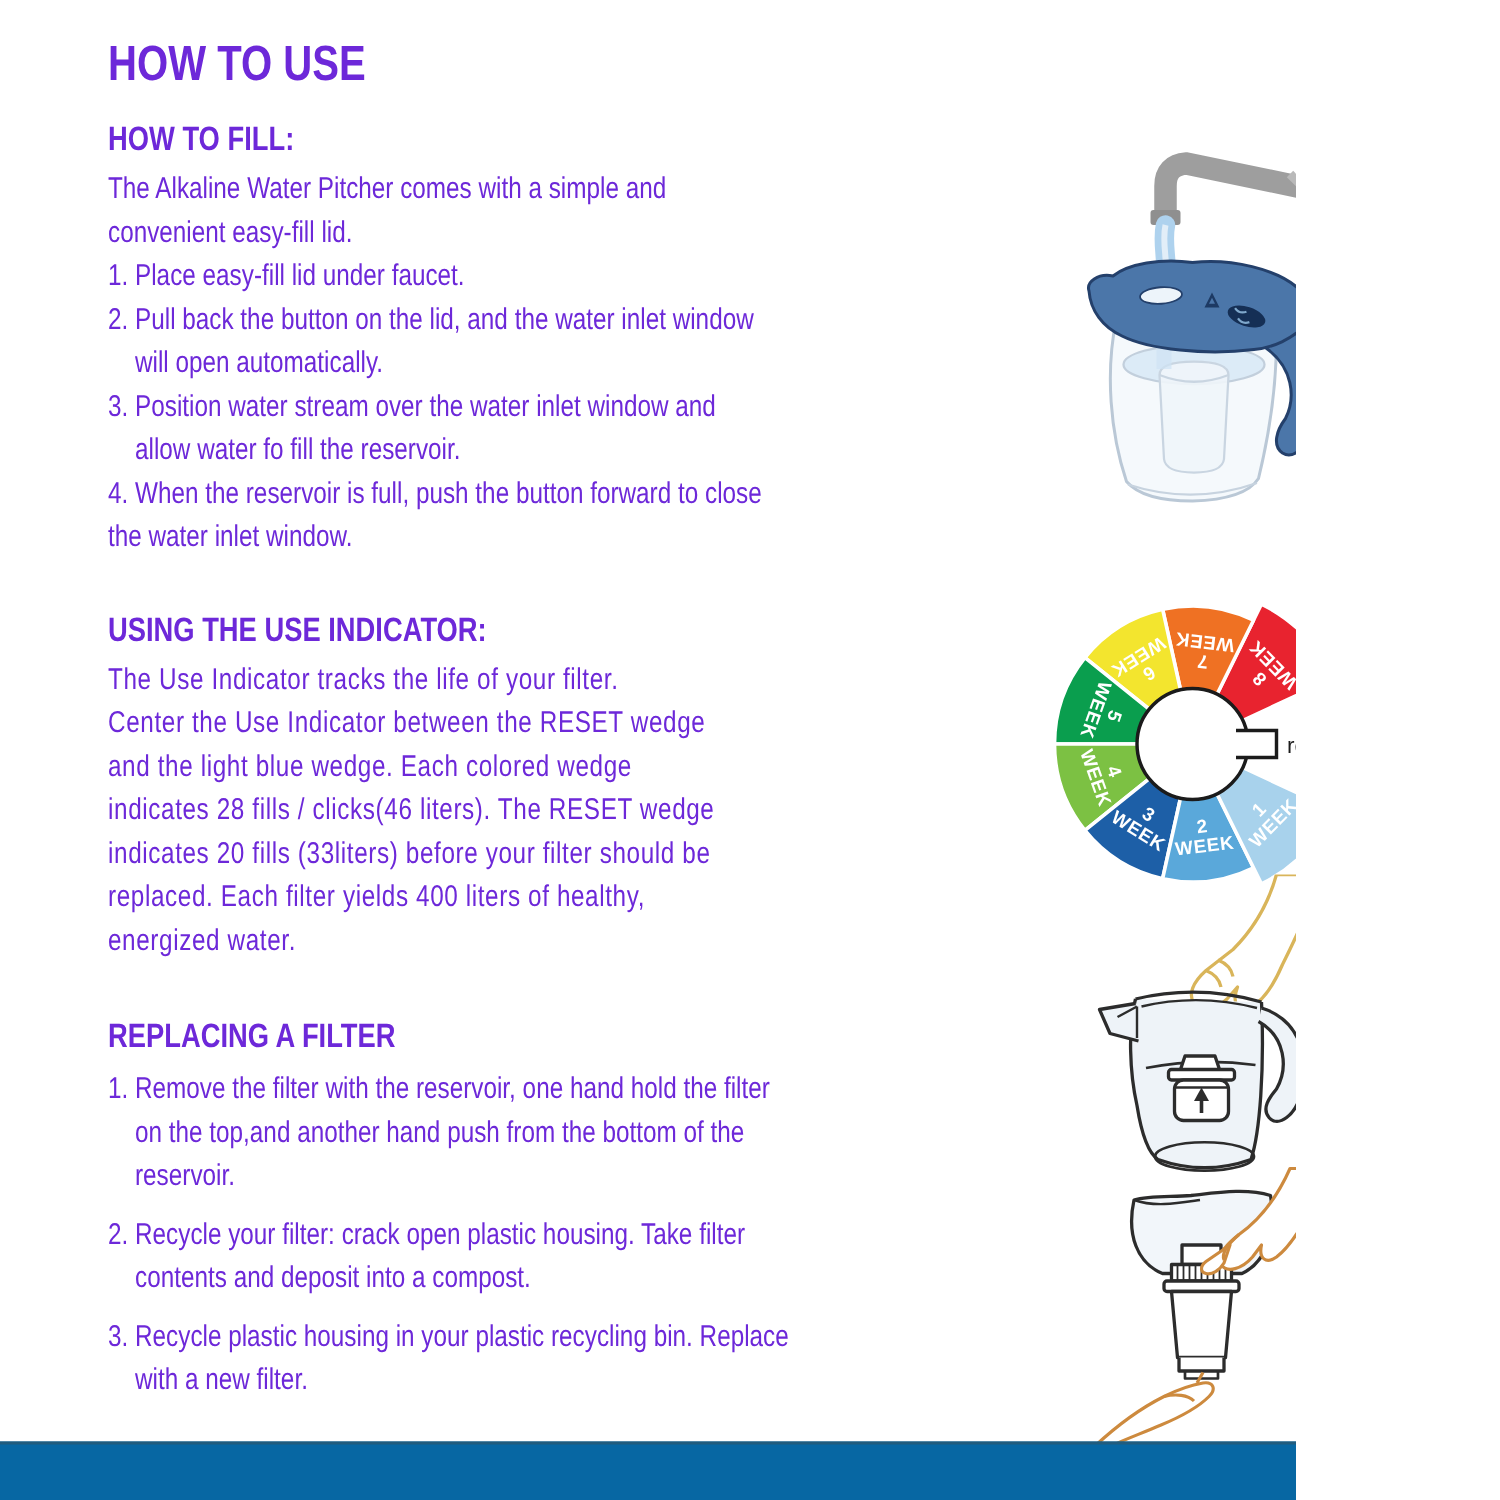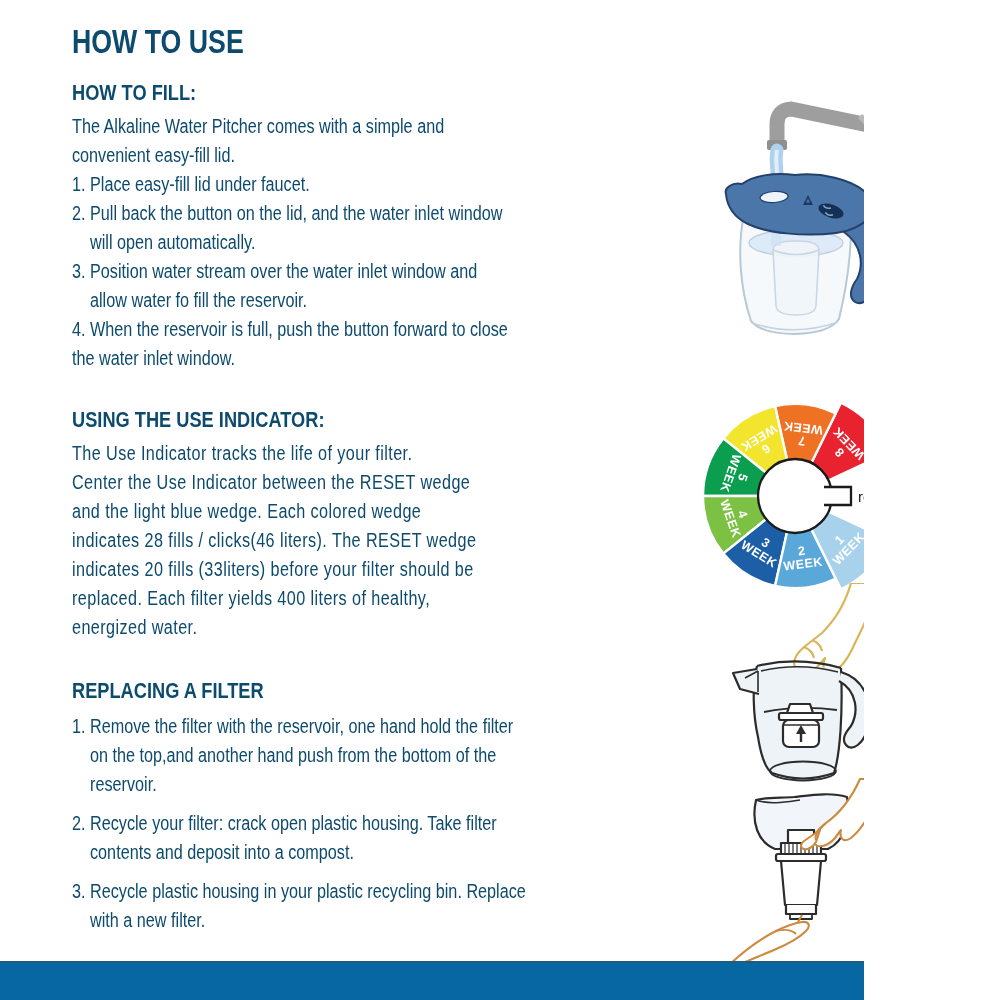--- a/index.html
+++ b/index.html
@@ -1,17 +1,17 @@
 <!DOCTYPE html>
 <html><head>
 <meta charset="utf-8">
 <style>
   html,body{margin:0;padding:0;background:#ffffff;}
   .page{position:relative;width:864px;height:1000px;background:#ffffff;overflow:hidden;
-        font-family:"Liberation Sans","DejaVu Sans",sans-serif;color:#0c4a6e;text-decoration:underline;}
+        font-family:"Liberation Sans","DejaVu Sans",sans-serif;color:#6d28d9;text-decoration:underline;}
   
   .content{position:absolute;left:72px;top:22px;width:790px;transform:scaleX(0.81);
            transform-origin:0 0;}
   .content h1{margin:0;font-size:33px;line-height:40px;font-weight:bold;letter-spacing:0;}
   .content h2{margin:0;font-size:22.5px;line-height:26px;font-weight:bold;}
   .sec1 h2{margin-top:18px;}
   .sec2 h2{margin-top:34px;}
   .sec3 h2{margin-top:36px;}
   .body-text{margin:6px 0 0 0;font-size:20px;line-height:29px;white-space:pre-wrap;}
   .spaced{letter-spacing:0.5px;}

